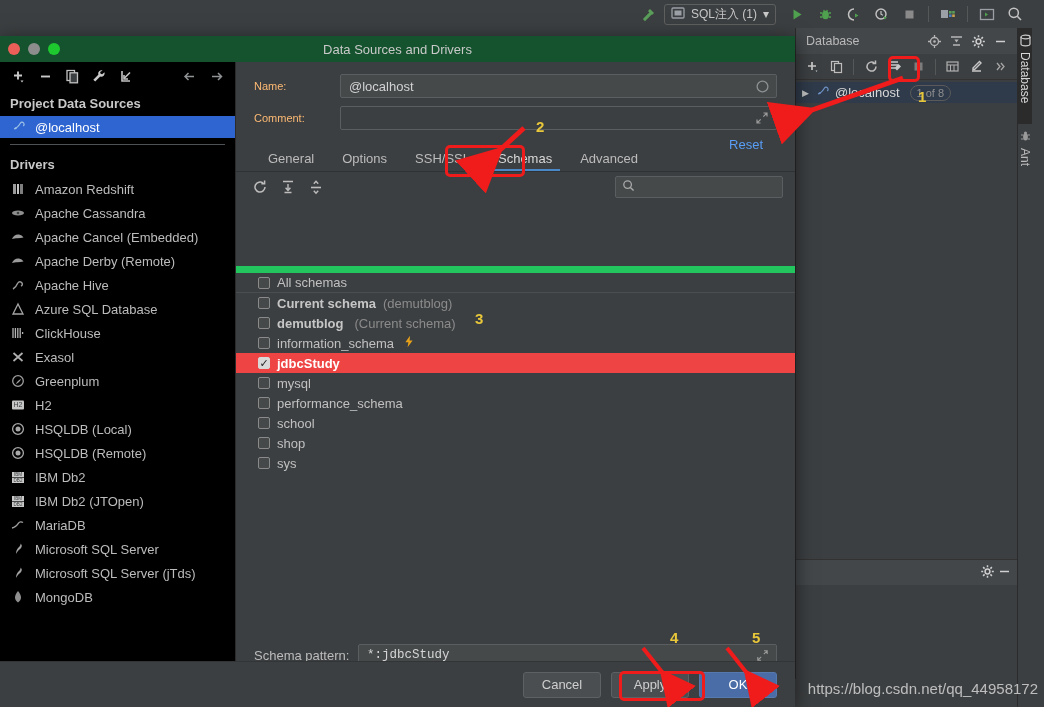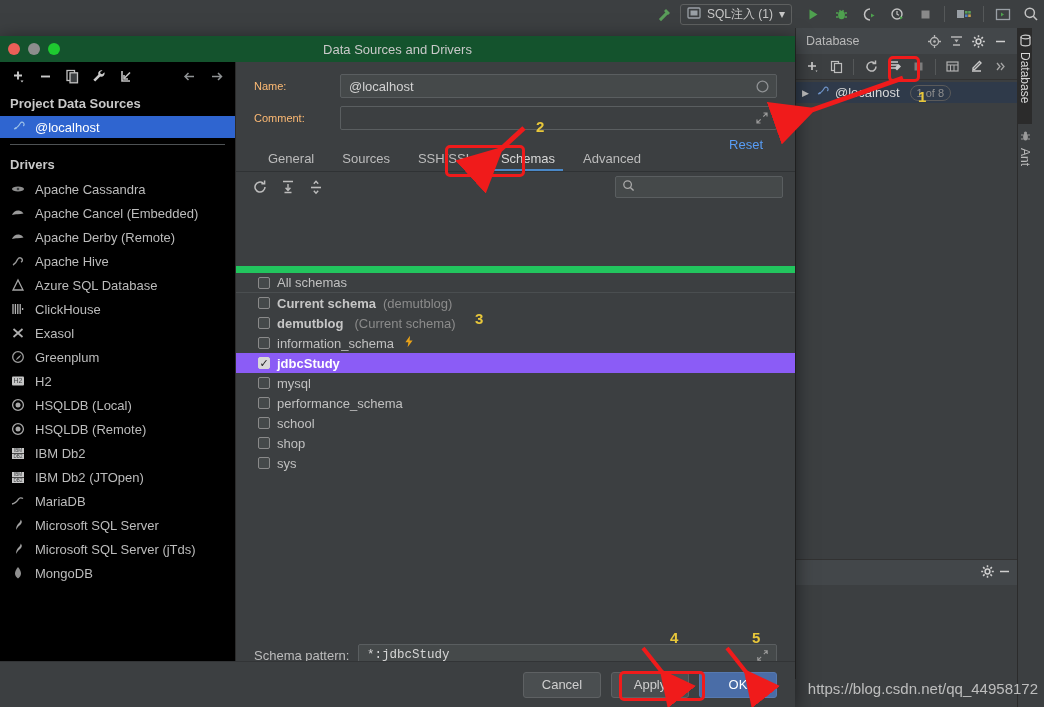--- a/index.html
+++ b/index.html
@@ -7,21 +7,21 @@
     width:1044px;height:707px;overflow:hidden;
     background:#3c3f41;
     font-family:"Liberation Sans", sans-serif;
     font-size:13px;color:#bbbbbb;
     -webkit-font-smoothing:antialiased;
   }
   #root{position:relative;width:1044px;height:707px;}
 
   
   .ide-top{position:absolute;left:0;top:0;width:1044px;height:28px;background:#3c3f41;
-           display:flex;align-items:center;justify-content:flex-end;padding-right:0;gap:2px;}
+           display:flex;align-items:center;justify-content:flex-end;padding-right:16px;gap:2px;}
   .ide-top .tbtn{width:26px;height:22px;display:flex;align-items:center;justify-content:center;cursor:pointer;}
   .runcfg{display:flex;align-items:center;gap:6px;height:21px;padding:0 6px;
           border:1px solid #5e6060;border-radius:3px;background:#3c3f41;color:#c7c7c7;
           font-size:12px;margin-right:6px;cursor:pointer;}
   .sep-v{width:1px;height:16px;background:#555859;margin:0 4px;}
 
   .ide-body{position:absolute;left:0;top:28px;width:1044px;height:679px;background:#3c3f41;}
 
   
   .dbpanel{position:absolute;left:795px;top:28px;width:222px;height:651px;background:#3c3f41;
@@ -92,21 +92,21 @@
   .tabline{position:absolute;left:0;right:0;bottom:0;height:1px;background:#2f3234;}
 
   .sch-toolbar{height:30px;display:flex;align-items:center;padding:0 12px;gap:4px;}
   .sch-toolbar .ticon{width:24px;height:22px;display:flex;align-items:center;justify-content:center;cursor:pointer;}
   .sch-toolbar .gap{flex:1}
   .searchbox{width:168px;height:22px;background:#45494a;border:1px solid #5a5e60;border-radius:2px;
              display:flex;align-items:center;padding:0 6px;gap:5px;cursor:text;}
 
   .sch-list{position:absolute;left:0;top:204px;width:559px;height:370px;background:#3c3f41;border-top:7px solid #22c55e;}
   .srow{height:20px;display:flex;align-items:center;gap:7px;padding-left:22px;font-size:13px;cursor:pointer;}
-  .srow.sel{background:#8b5cf6;}
+  .srow.sel{background:#ef4444;}
   .srow.sep{border-bottom:1px solid #4a4e50;}
   .cb{width:12px;height:12px;border:1px solid #8a8a8a;background:#45494a;border-radius:2px;
       display:flex;align-items:center;justify-content:center;flex:0 0 12px;}
   .cb.on{background:#d8d8d8;border-color:#d8d8d8;}
   .cb.on:after{content:"✓";color:#222;font-size:11px;line-height:11px;}
   .sname{color:#c6c6c6;font-weight:bold;}
   .srow.sel .sname{color:#ffffff;}
   .sname.norm{font-weight:normal;color:#c0c0c0;}
   .shint{color:#8b8b8b;font-weight:normal;}
 
@@ -408,20 +408,30 @@
         </div>
 
         <div class="lp-divider"></div>
 
         <div class="group-hdr">Drivers</div>
 
         <div class="drv-list">
           <div class="drv-row">
             <span class="drv-ico">
                 <svg width="14" height="14" viewBox="0 0 14 14">
+                  <rect x="2" y="2" width="3" height="10" fill="#9b9b9b"></rect>
+                  <rect x="6" y="2" width="2" height="10" fill="#c4c4c4"></rect>
+                  <rect x="9" y="2" width="3" height="10" fill="#7e7e7e"></rect>
+                </svg>
+              </span>
+            <span>Amazon Redshift</span>
+          </div>
+          <div class="drv-row">
+            <span class="drv-ico">
+                <svg width="14" height="14" viewBox="0 0 14 14">
                   <ellipse cx="7" cy="7" rx="6" ry="2.4" fill="#8e8e8e"></ellipse>
                   <circle cx="7" cy="7" r="1.3" fill="#3c3f41"></circle>
                 </svg>
               </span>
             <span>Apache Cassandra</span>
           </div>
           <div class="drv-row">
             <span class="drv-ico">
                 <svg width="14" height="14" viewBox="0 0 14 14">
                   <path d="M1 9c1-3 4-5 7-4.5 2 .4 3.5 1.5 4.5 3-2 .5-4 .8-6 .8-2 0-4 .2-5.5.7z" fill="#9a9a9a"></path>
@@ -584,21 +594,21 @@
               <svg width="14" height="14" viewBox="0 0 14 14">
                   <path d="M8.5 2h3.5v3.5M12 2L8.3 5.7M5.5 12H2V8.5M2 12l3.7-3.7" stroke="#9b9b9b" stroke-width="1.2" fill="none"></path>
                 </svg>
             </span>
           </div>
         </div>
         <div class="reset">Reset</div>
 
         <div class="tabs">
           <div class="tab">General</div>
-          <div class="tab">Sources</div>
+          <div class="tab">Options</div>
           <div class="tab">SSH/SSL</div>
           <div class="tab active">Schemas</div>
           <div class="tab">Advanced</div>
           <div class="tabline"></div>
         </div>
 
         <div class="sch-toolbar">
           <span class="ticon">
             <svg width="16" height="16" viewBox="0 0 16 16">
                 <path d="M13 8a5 5 0 11-1.8-3.8" stroke="#bdbdbd" stroke-width="1.5" fill="none"></path>

